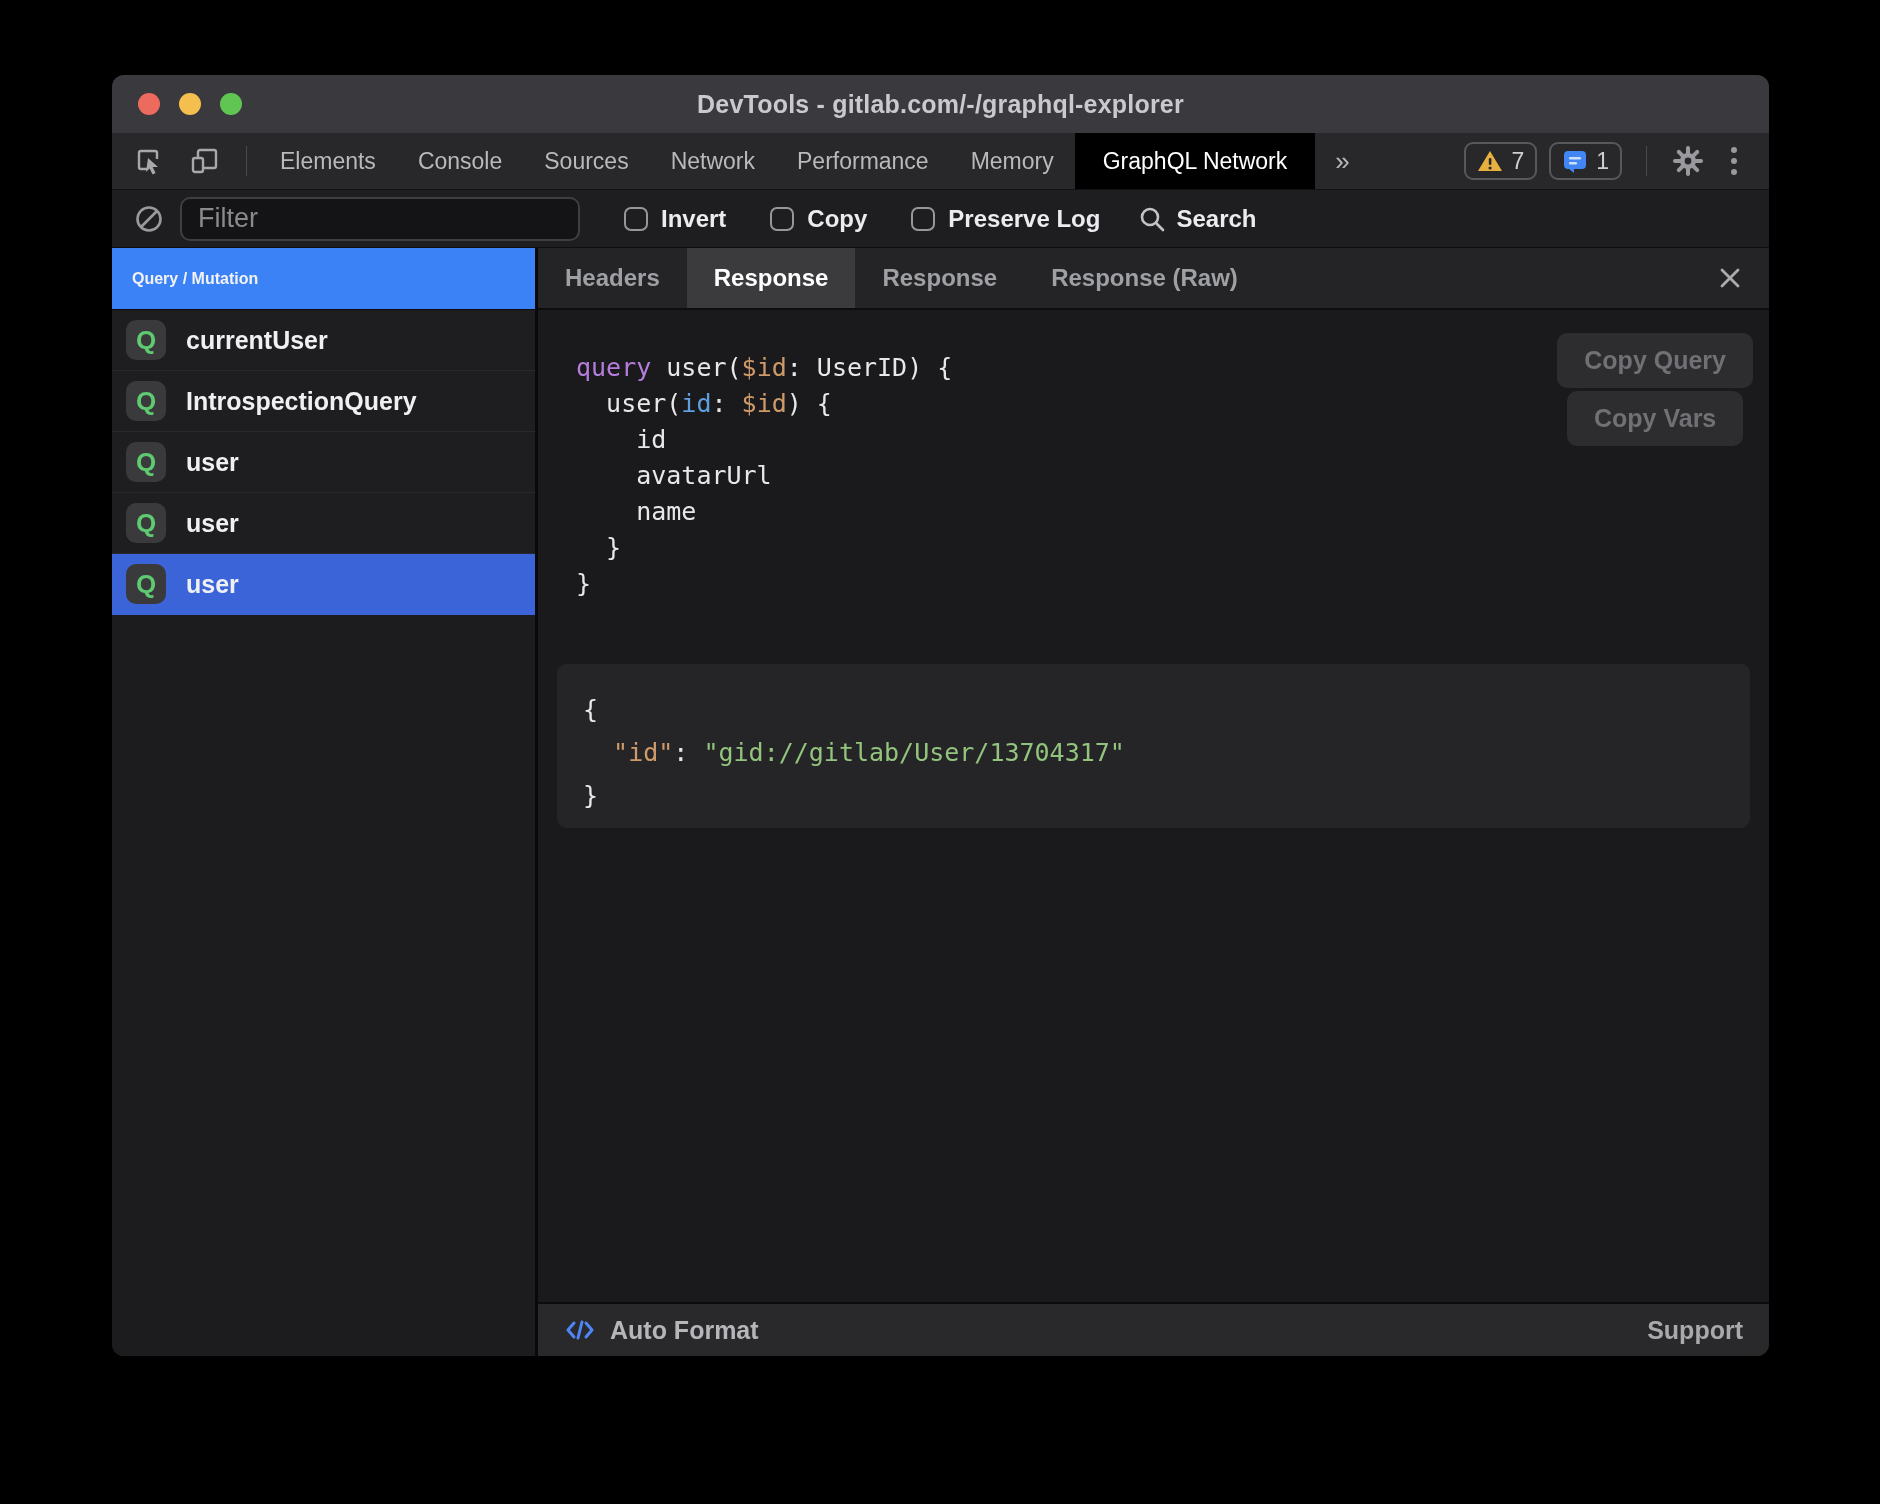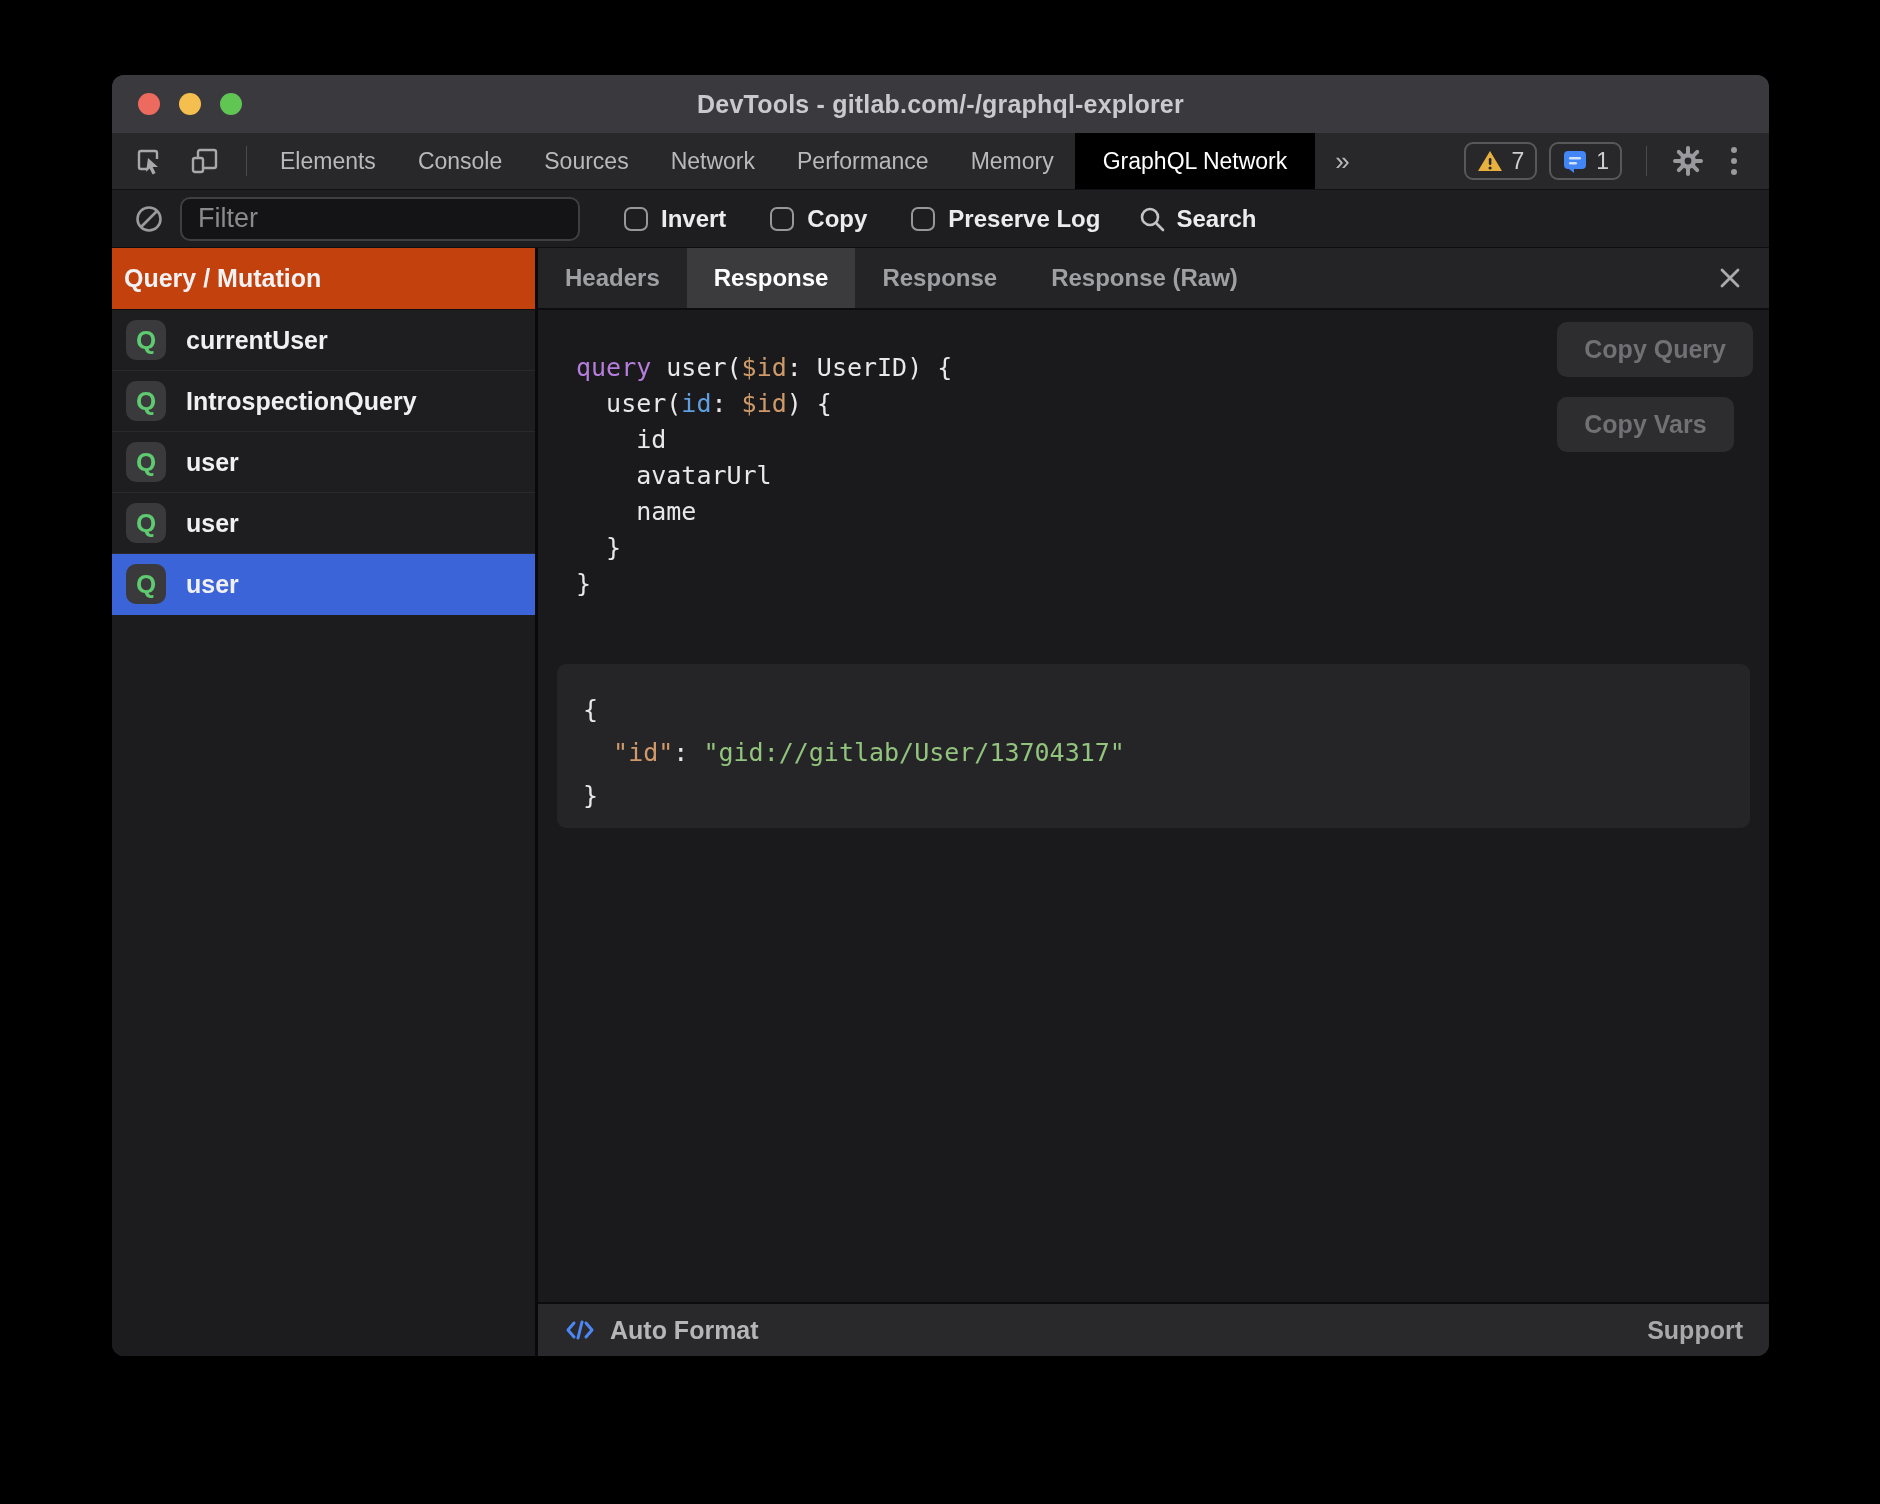--- a/index.html
+++ b/index.html
@@ -51,23 +51,23 @@
   }
   .filter-input::placeholder { color:#8a8a8e; }
   .chk { display:flex; align-items:center; gap:13px; margin-left:44px; cursor:pointer; }
   .chk .box { width:24px; height:24px; border:2.5px solid #97979b; border-radius:7px; background:transparent; }
   .chk .lbl, .search .lbl { font-size:24px; font-weight:600; color:#ececf0; }
   .search { display:flex; align-items:center; gap:10px; margin-left:38px; cursor:pointer; }
   
   .main { flex:1; display:flex; min-height:0; }
   .sidebar { width:426px; flex:0 0 auto; border-right:3px solid #09090b; display:flex; flex-direction:column; background:#1c1c1e; }
   .sb-header {
-    height:62px; flex:0 0 auto; display:flex; align-items:center; padding-left:12px;
-    background:#c2410c; border-bottom:1px solid #0d0d0f;
-    color:#f2f2f4; font-size:25px; font-weight:700;
+    height:62px; flex:0 0 auto; display:flex; align-items:center; padding-left:20px;
+    background:#3b82f6; border-bottom:1px solid #0d0d0f;
+    color:#f2f2f4; font-size:16px; font-weight:700;
   }
   .sb-row {
     height:61px; flex:0 0 auto; display:flex; align-items:center;
     background:#1e1e20; border-bottom:1px solid #29292b; cursor:pointer;
   }
   .sb-row.selected { background:#3b64d8; border-bottom-color:#3b64d8; }
   .qbadge {
     width:40px; height:40px; margin:0 20px 0 14px; border-radius:10px; background:#3a3a3c;
     color:#5ecb70; font-weight:800; font-size:26px; display:flex; align-items:center; justify-content:center;
   }
@@ -88,21 +88,21 @@
     font-family:"DejaVu Sans Mono", monospace;
   }
   .code { padding:40px 0 0 38px; font-size:25px; line-height:36px; }
   .code-line { white-space:pre; }
   .tk-p{ color:#e8e8ea; } .tk-kw{ color:#b57edc; } .tk-v{ color:#cf9a6a; }
   .tk-a{ color:#5f9fe0; } .tk-s{ color:#93c47d; }
   .varsbox {
     margin:62px 19px 0 19px; height:164px; background:#252528; border-radius:9px;
     padding:24px 0 0 26px; font-size:25px; line-height:43px;
   }
-  .copybtns { position:absolute; top:12px; right:16px; display:flex; flex-direction:column; align-items:flex-start; gap:20px; }
+  .copybtns { position:absolute; top:23px; right:16px; display:flex; flex-direction:column; align-items:center; gap:3px; }
   .copybtn {
     background:#2d2d2f; color:#707075; font-weight:700; font-size:25px;
     border:none; border-radius:10px; padding:13px 27px; cursor:pointer;
     font-family:"Liberation Sans",sans-serif;
   }
   .bottombar {
     height:54px; flex:0 0 auto; background:#29292b; border-top:2px solid #0c0c0e;
     display:flex; align-items:center; padding:0 26px;
   }
   .autoformat { display:flex; align-items:center; gap:14px; cursor:pointer; }

